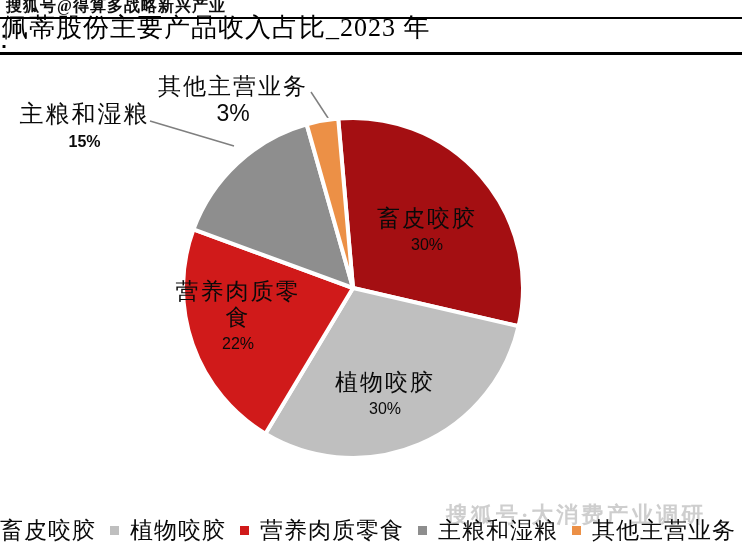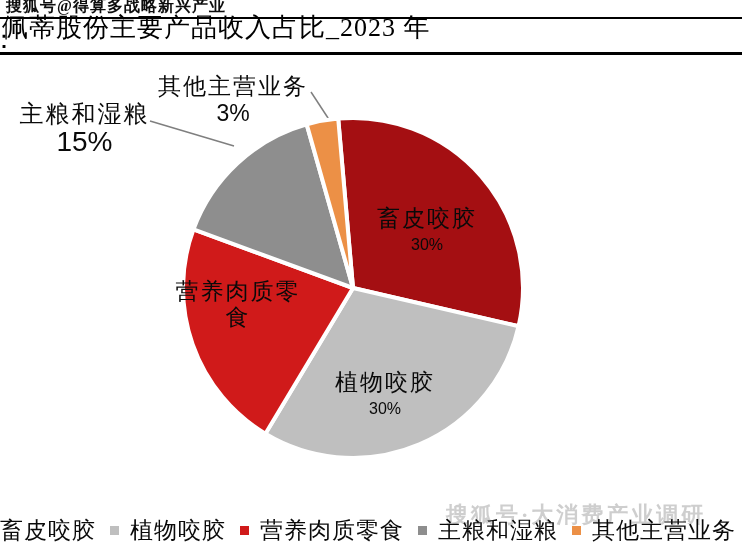--- a/index.html
+++ b/index.html
@@ -19,21 +19,21 @@
     position:absolute;left:2px;top:10px;font-size:26px;color:#000;
     white-space:nowrap;letter-spacing:1px;
   }
   #pie-svg{position:absolute;left:0;top:0;z-index:1;}
   .slice-label{
     position:absolute;text-align:center;z-index:2;color:#0a0a0a;
   }
   .slice-label .cjk{font-size:23px;line-height:26px;letter-spacing:2px;}
   .slice-label .pct{font-family:"Liberation Sans",sans-serif;font-size:16px;line-height:26px;}
   #label-staple .cjk{font-size:24px;line-height:27px;}
-  #label-staple .pct{font-size:28px;line-height:28px;}
+  #label-staple .pct{font-size:16px;line-height:28px;font-weight:bold;}
   #label-other .cjk{font-size:23px;line-height:25px;}
   #label-other .pct{font-size:23px;line-height:28px;}
   #legend{
     position:absolute;left:0;top:512px;height:36px;display:flex;
     align-items:center;z-index:2;white-space:nowrap;
   }
   .legend-item{display:flex;align-items:center;margin-right:14px;}
   .legend-marker{width:9px;height:9px;margin-right:11px;flex:0 0 auto;}
   .legend-label{font-size:23px;letter-spacing:1px;color:#0a0a0a;}
   #watermark-bottom{
@@ -75,20 +75,21 @@
   <div class="pct">30%</div>
 </div>
 
 <div class="slice-label" id="label-plant" style="left:305px;top:370px;width:160px;">
   <div class="cjk">植物咬胶</div>
   <div class="pct">30%</div>
 </div>
 
 <div class="slice-label" id="label-meat" style="left:175px;top:279px;width:126px;">
   <div class="cjk">营养肉质零食</div>
+  <div class="pct">22%</div>
 </div>
 
 <div id="watermark-bottom">搜狐号·大消费产业调研</div>
 
 <div id="legend">
   <div class="legend-item">
     <span class="legend-label">畜皮咬胶</span>
   </div>
   <div class="legend-item">
     <span class="legend-marker" style="background: rgb(191, 191, 191);"></span>

